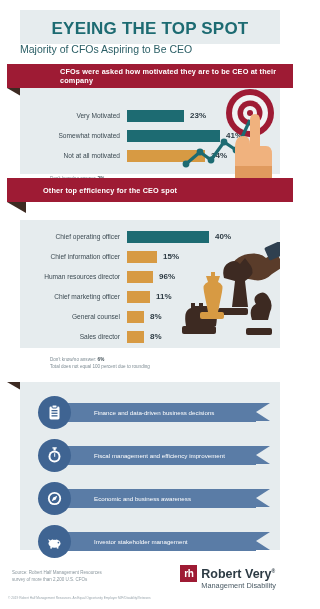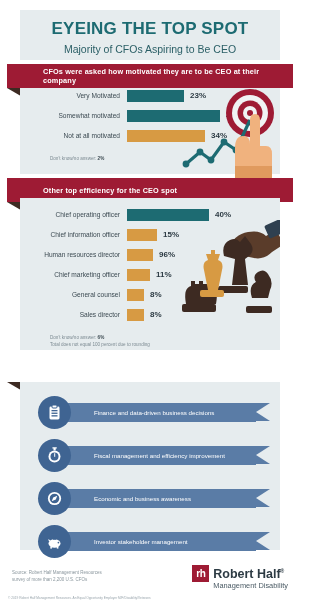--- a/index.html
+++ b/index.html
@@ -9,27 +9,27 @@
     font-family: "Liberation Sans", sans-serif;
     overflow: hidden;
     position: relative;
   }
   .page { width: 300px; height: 609px; position: relative; background:#ffffff; }
 
   
   .panel { background: #e6ecee; position: absolute; left: 20px; width: 260px; }
 
   
-  #hero { top: 10px; height: 50px; }
+  #hero { top: 10px; height: 34px; }
   .hero-title {
     text-align: center; color: #1d6b72; font-weight: bold;
     font-size: 17px; letter-spacing: .2px; padding-top: 9px;
   }
   .hero-sub {
-    text-align: center; color: #2b5f66; font-size: 10.5px;
+    text-align: left; color: #2b5f66; font-size: 10.5px;
     padding-top: 4px; font-weight: 400;
   }
 
   
   .ribbon {
     position: absolute; left: 7px; width: 286px; height: 24px;
     background: #9e1b34; display: flex; align-items: center;
   }
   .ribbon-label {
     color: #ffffff; font-size: 7.3px; font-weight: bold;
@@ -84,48 +84,48 @@
   }
   .bicon {
     position: absolute; left: 0; top: 0; width: 33px; height: 33px;
     border-radius: 50%; background: #3f6492; z-index: 3;
     display: flex; align-items: center; justify-content: center;
   }
 
   
   .src { position: absolute; left: 12px; font-size: 4.5px; color: #8a969d; line-height: 7px; }
   .copyright { position: absolute; left: 8px; font-size: 3.2px; color: #9aa6ad; }
-  .logo { position: absolute; right: 12px; top: 565px; display: flex; align-items: flex-start; }
+  .logo { position: absolute; right: 24px; top: 565px; display: flex; align-items: flex-start; }
   .logo-mark {
     width: 17px; height: 17px; background: #9e1b34; color: #fff;
     font-weight: bold; font-size: 10px; display: flex;
     align-items: center; justify-content: center; margin-right: 4px;
     letter-spacing: -.5px;
   }
   .logo-t1 { font-size: 12.5px; font-weight: bold; color: #2d3b44; line-height: 12px; }
   .logo-t2 { font-size: 7.4px; color: #4a5a64; line-height: 11px; }
   .logo-tm { font-size: 5px; vertical-align: super; }
 </style>
 </head>
 <body>
 
 <div class="page">
 
   <div class="panel" id="hero">
     <div class="hero-title">EYEING THE TOP SPOT</div>
     <div class="hero-sub">Majority of CFOs Aspiring to Be CEO</div>
   </div>
 
-  <div class="ribbon" style="top:64px;">
+  <div class="ribbon" style="top:64px;padding-left:17px;">
     <span class="ribbon-label">CFOs were asked how motivated they are to be CEO at their company</span>
   </div>
   <div class="ribbon-tail" style="top:88px;"></div>
 
   <div class="chart-panel" style="top:88px;height:86px;">
-    <div style="padding-top:0;">
+    <div style="padding-top:20px;">
 
       <div class="row">
         <div class="row-label">Very Motivated</div>
         <div class="bar teal" style="width:57px;"></div>
         <div class="bar-val">23%</div>
       </div>
 
       <div class="row">
         <div class="row-label">Somewhat motivated</div>
         <div class="bar teal" style="width:93px;"></div>
@@ -159,21 +159,21 @@
       <path d="M55 92 L55 62 Q55 50 63 50 Q70 50 70 58 L70 34 Q70 28 75 28 Q80 28 80 34 L80 60 L86 60 Q92 60 92 68 L92 92 Z" fill="#f0b27e"></path>
       <path d="M55 92 L55 80 L92 80 L92 92 Z" fill="#e09a5e"></path>
     </svg>
   </div>
 
   <div class="ribbon" style="top:178px;">
     <span class="ribbon-label">Other top efficiency for the CEO spot</span>
   </div>
   <div class="ribbon-tail" style="top:202px;"></div>
 
-  <div class="chart-panel" style="top:198px;height:152px;">
+  <div class="chart-panel" style="top:220px;height:128px;">
     <div style="padding-top:9px;">
 
       <div class="row">
         <div class="row-label">Chief operating officer</div>
         <div class="bar teal" style="width:82px;"></div>
         <div class="bar-val">40%</div>
       </div>
 
       <div class="row">
         <div class="row-label">Chief information officer</div>
@@ -298,19 +298,19 @@
   </div>
 
   <div class="src" style="top:569px;">Source: Robert Half Management Resources</div>
   <div class="src" style="top:576px;">survey of more than 2,200 U.S. CFOs</div>
   <div class="copyright" style="top:596px;">© 2019 Robert Half Management Resources. An Equal Opportunity Employer M/F/Disability/Veterans</div>
 
   <div class="logo">
     <div class="logo-mark">rh</div>
     <div>
       <div class="logo-t1">
-        <span>Robert Half</span><span class="logo-tm">®</span>
+        <span>Robert Very</span><span class="logo-tm">®</span>
       </div>
       <div class="logo-t2">Management Disability</div>
     </div>
   </div>
 
 </div>
 
 </body></html>

